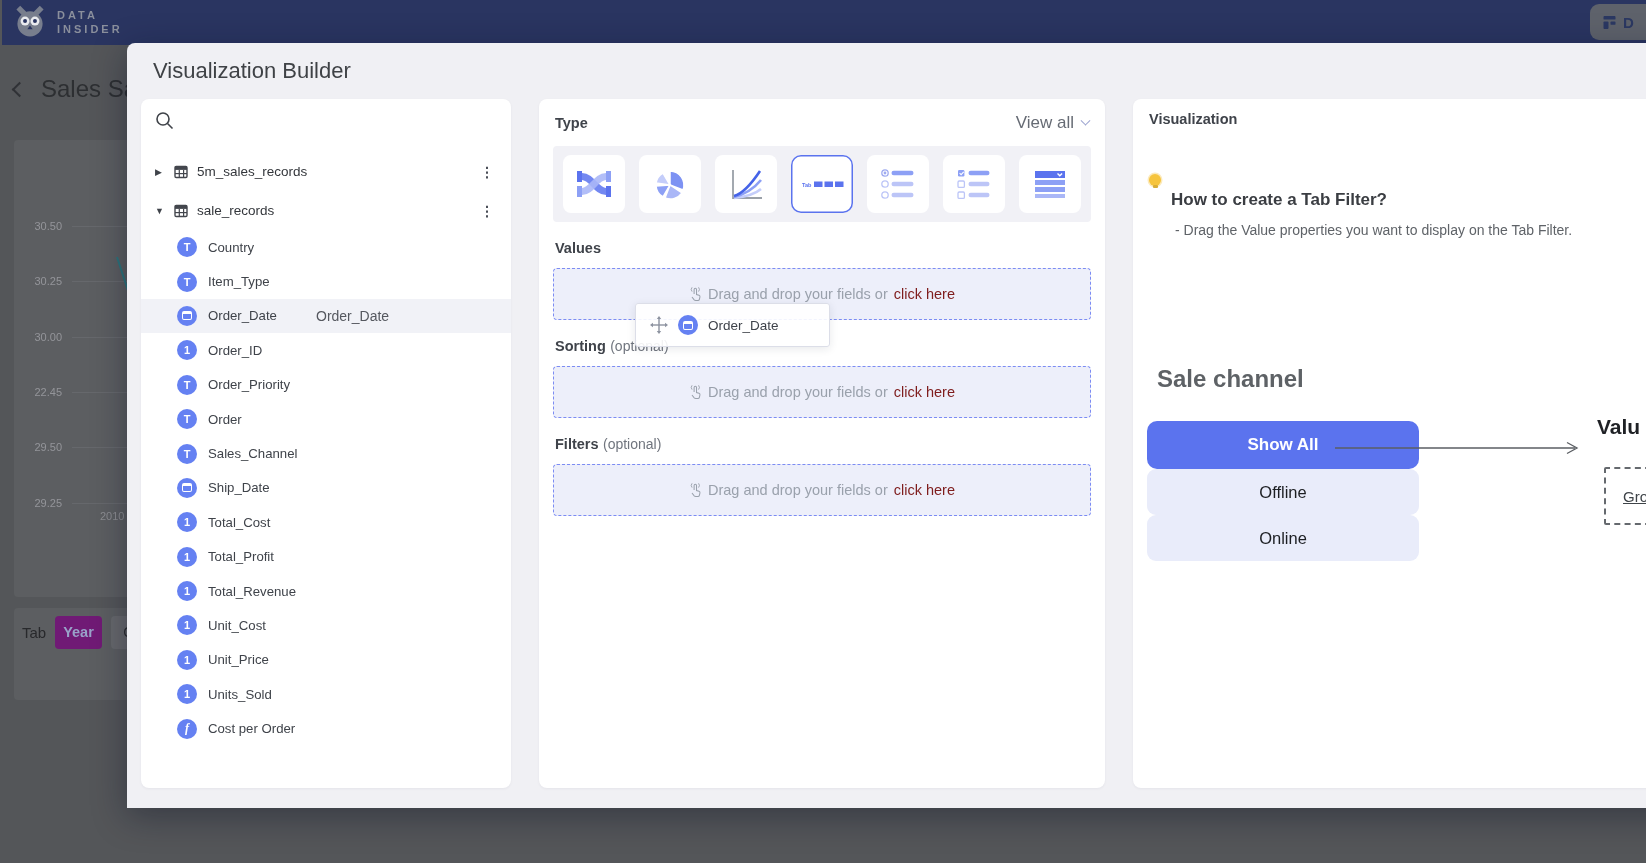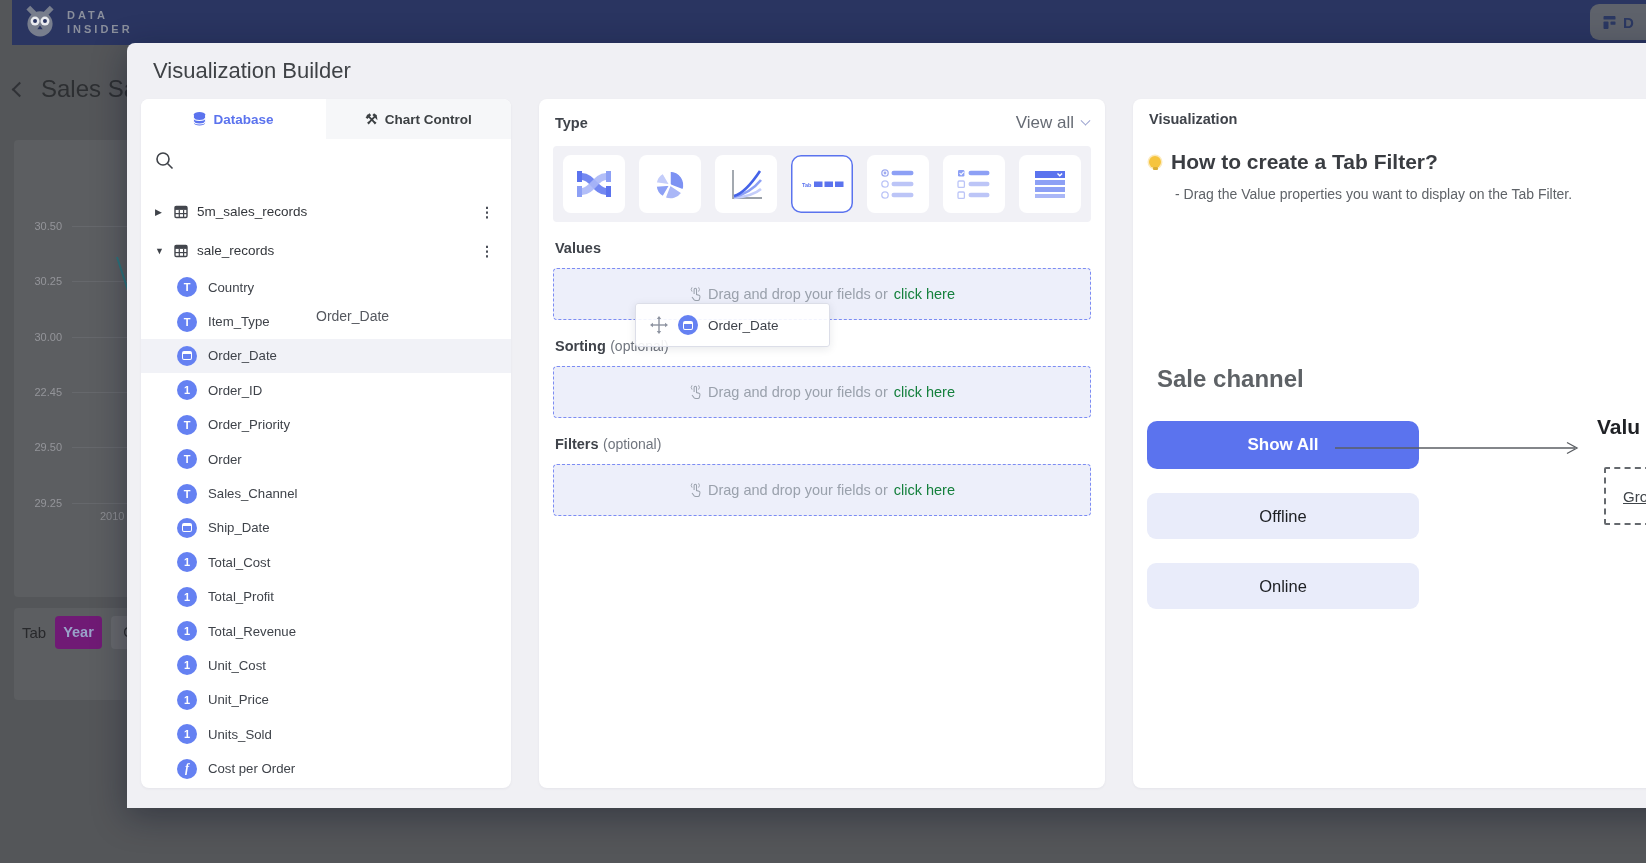--- a/index.html
+++ b/index.html
@@ -1,21 +1,21 @@
 <!DOCTYPE html>
 <html><head>
 <meta charset="utf-8">
 <style>
   * { margin:0; padding:0; box-sizing:border-box; }
   html,body { width:1646px; height:863px; }
   body { font-family:"Liberation Sans", sans-serif; background:#545659; }
   .screen { position:relative; width:1646px; height:863px; overflow:hidden; background:#545659; }
 
   
-  .topbar { position:absolute; top:0; left:12px; right:0; height:45px; background:#2a3561; z-index:3; }
+  .topbar { position:absolute; top:0; left:2px; right:0; height:45px; background:#2a3561; z-index:3; }
   .brand { position:absolute; left:10px; top:3px; display:flex; align-items:center; gap:9px; }
   .brand-text { font-size:11px; font-weight:bold; letter-spacing:3px; color:#8a8f9c; line-height:14px; }
   .tb-btn { position:absolute; right:-14px; top:4px; width:70px; height:36px; background:#5e626b; border-radius:9px; display:flex; align-items:center; gap:6px; padding-left:12px; }
   .tb-btn span { color:#2b3862; font-weight:bold; font-size:15px; }
 
   
   .page { position:absolute; top:45px; left:0; right:0; bottom:0; background:#545659; }
   .page-head { position:absolute; top:30px; left:14px; display:flex; align-items:center; gap:16px; }
   .back-chev { width:11px; height:11px; border-left:2.5px solid #303236; border-bottom:2.5px solid #303236; transform:rotate(45deg); }
   .page-title { font-size:24px; font-weight:500; color:#2d2f32; }
@@ -59,32 +59,32 @@
   .sec-label { font-size:14.5px; font-weight:bold; color:#3f434a; }
   .opt { font-size:14px; color:#70757e; }
   .type-head { display:flex; align-items:center; justify-content:space-between; margin:2px 2px 13px; }
   .viewall { display:flex; align-items:center; gap:8px; font-size:17px; color:#666b74; cursor:pointer; }
   .viewall .chev { border-color:#9aa2cf; }
   .type-strip { background:#f1f1f6; border-radius:4px; padding:9px 10px; display:flex; justify-content:space-between; }
   .type-card { width:62px; height:58px; background:#fff; border-radius:8px; display:flex; align-items:center; justify-content:center; cursor:pointer; }
   .type-card.sel { box-shadow:0 0 0 1.5px #5b73ee inset; border-radius:10px; }
   .zone-label { margin:17px 2px 11px; }
   .dropzone { height:52px; border:1.5px dashed #7c8cf3; border-radius:4px; background:#edeffa; display:flex; align-items:center; justify-content:center; gap:6px; font-size:14.5px; color:#9aa1ac; }
-  .ph-link { color:#15803d; cursor:pointer; }
+  .ph-link { color:#7f1d1d; cursor:pointer; }
   svg text { font-family:"Liberation Sans", sans-serif; }
 
   
   .card.right { flex:1; padding:12px 16px; position:relative; }
   .tip { display:flex; align-items:center; gap:10px; margin-top:23px; }
   .bulb { width:12px; height:12px; background:#f6c43d; border-radius:50%; position:relative; box-shadow:0 0 0 1.5px rgba(246,196,61,.35); }
   .bulb:after { content:""; position:absolute; left:3.5px; top:11px; width:5px; height:3px; background:#d9ad36; border-radius:1px; }
-  .tip-title { font-size:21px; font-weight:bold; color:#3a3d42; }
+  .tip-title { font-size:17px; font-weight:bold; color:#3a3d42;margin-top:40px; }
   .tip-body { margin:12px 0 0 26px; font-size:14px; color:#5f6368; }
   .pv-title { position:absolute; left:24px; top:266px; font-size:24px; font-weight:bold; color:#5e6266; }
-  .pv-buttons { position:absolute; left:14px; top:322px; width:272px; display:flex; flex-direction:column; gap:24px; }
+  .pv-buttons { position:absolute; left:14px; top:322px; width:272px; display:flex; flex-direction:column; gap:0; }
   .pv-btn { height:46px; border-radius:9px; background:#e9ecfa; color:#1d1f23; font-size:16.5px; display:flex; align-items:center; justify-content:center; cursor:pointer; }
   .pv-btn.primary { height:48px; background:#5b73ee; color:#fff; font-weight:bold; font-size:17px; border-radius:10px; }
 
   
   .ghost { position:absolute; left:189px; top:265px; font-size:14px; color:#55585f; z-index:8; }
   .drag-card { position:absolute; left:508px; top:260px; width:195px; height:44px; background:rgba(255,255,255,.9); border:1px solid #dcdee8; border-radius:3px; box-shadow:0 2px 8px rgba(30,35,60,.10); display:flex; align-items:center; gap:10px; padding-left:14px; z-index:8; font-size:13.5px; color:#3f434a; }
   .arrow-svg { position:absolute; left:1208px; top:397px; z-index:9; }
   .valu { position:absolute; left:1470px; top:372px; font-size:21px; font-weight:bold; color:#1f2125; z-index:9; }
   .annot-box { position:absolute; left:1477px; top:424px; width:150px; height:58px; border:2px dashed #65696e; border-radius:2px; background:#fff; display:flex; align-items:center; padding-left:17px; z-index:9; }
   .annot-link { font-size:15px; color:#3f4449; text-decoration:underline; }
@@ -153,34 +153,20 @@
       <span>D</span>
     </div>
   </div>
 
   <div class="modal">
     <div class="modal-title">Visualization Builder</div>
 
     <div class="modal-body">
 
       <section class="card left">
-        <div class="tabs">
-          <div class="tab active">
-            <svg width="13" height="16" viewBox="0 0 14 16">
-              <ellipse cx="7" cy="3" rx="6" ry="2.6" fill="#5b73ee"></ellipse>
-              <path d="M1 3 v9.4 c0 1.5 2.7 2.6 6 2.6 s6 -1.1 6 -2.6 V3" fill="#5b73ee"></path>
-              <path d="M1 7 c0 1.5 2.7 2.6 6 2.6 s6 -1.1 6 -2.6 M1 10.8 c0 1.5 2.7 2.6 6 2.6 s6 -1.1 6 -2.6" stroke="#fff" stroke-width="1.1" fill="none"></path>
-            </svg>
-            <span>Database</span>
-          </div>
-          <div class="tab">
-            <span class="tool-ic">⚒</span>
-            <span>Chart Control</span>
-          </div>
-        </div>
         <div class="lp-body">
           <div class="search-row">
             <svg width="19" height="19" viewBox="0 0 19 19">
               <circle cx="8" cy="8" r="6" fill="none" stroke="#3f4349" stroke-width="1.6"></circle>
               <line x1="12.5" y1="12.5" x2="17.5" y2="17.5" stroke="#3f4349" stroke-width="1.6"></line>
             </svg>
           </div>
           <div class="tree">
             <div class="tnode">
               <span class="caret">▶</span>

